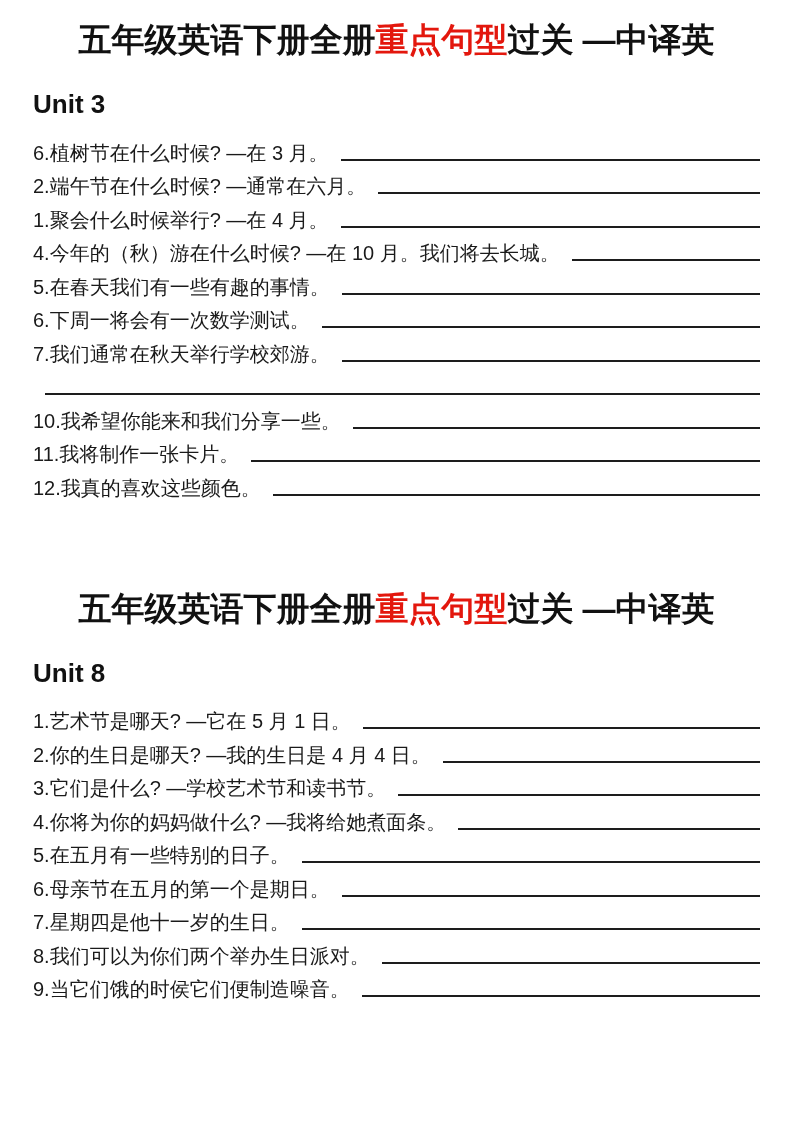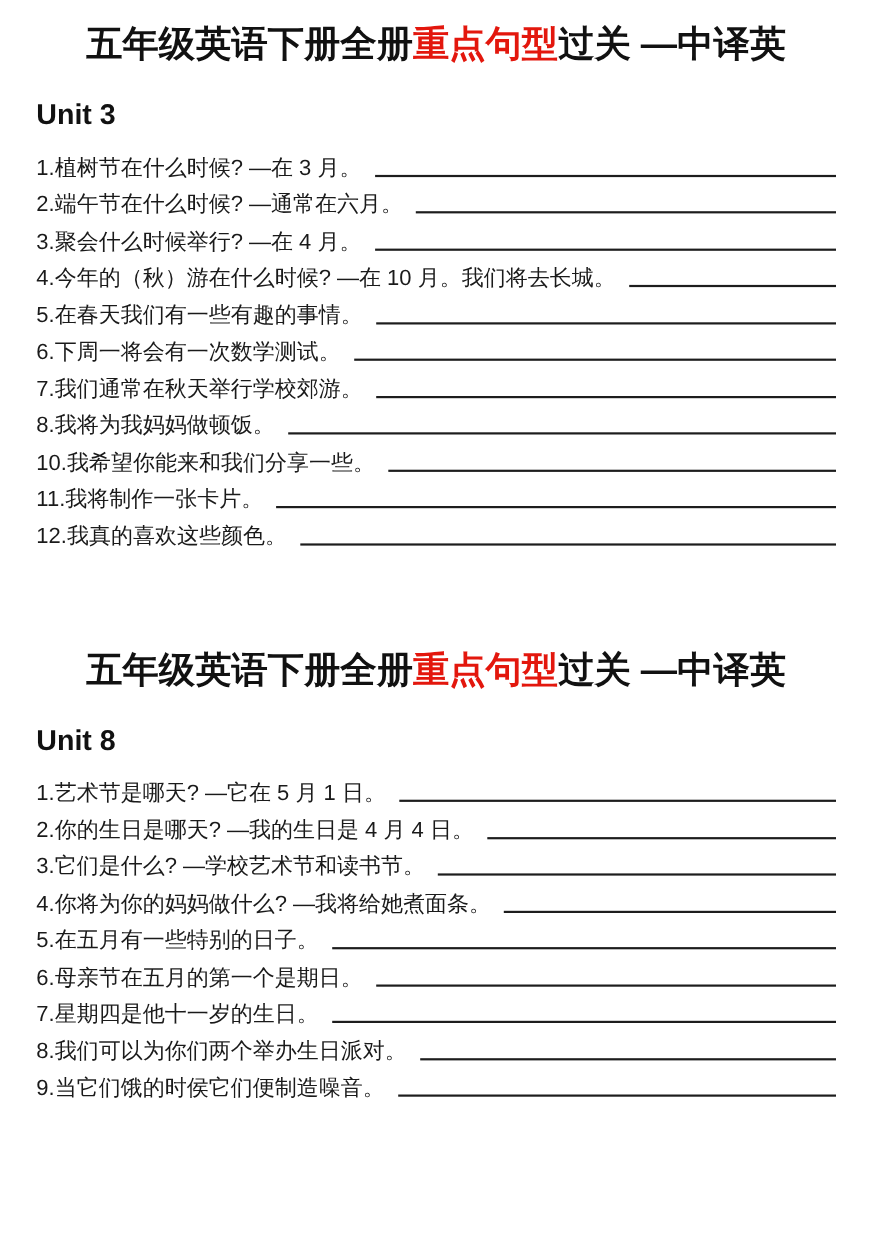--- a/index.html
+++ b/index.html
@@ -66,49 +66,48 @@
 </head>
 <body>
 
 <div class="page">
 
   <section class="ws-section">
     <h1 class="doc-title"><span>五年级英语下册全册</span><span class="hl">重点句型</span><span>过关 —中译英</span></h1>
     <h2 class="unit-heading">Unit 3</h2>
     <div class="items">
       <div class="item-row">
-          <span class="item-text">1.植树节在什么时候? —在 3 月。</span>
+          <span class="item-text">6.植树节在什么时候? —在 3 月。</span>
           <span class="answer-blank"></span>
         </div>
       <div class="item-row">
           <span class="item-text">2.端午节在什么时候? —通常在六月。</span>
           <span class="answer-blank"></span>
         </div>
       <div class="item-row">
-          <span class="item-text">3.聚会什么时候举行? —在 4 月。</span>
+          <span class="item-text">1.聚会什么时候举行? —在 4 月。</span>
           <span class="answer-blank"></span>
         </div>
       <div class="item-row">
           <span class="item-text">4.今年的（秋）游在什么时候? —在 10 月。我们将去长城。</span>
           <span class="answer-blank"></span>
         </div>
       <div class="item-row">
           <span class="item-text">5.在春天我们有一些有趣的事情。</span>
           <span class="answer-blank"></span>
         </div>
       <div class="item-row">
           <span class="item-text">6.下周一将会有一次数学测试。</span>
           <span class="answer-blank"></span>
         </div>
       <div class="item-row">
           <span class="item-text">7.我们通常在秋天举行学校郊游。</span>
           <span class="answer-blank"></span>
         </div>
       <div class="item-row">
-          <span class="item-text">8.我将为我妈妈做顿饭。</span>
           <span class="answer-blank"></span>
         </div>
       <div class="item-row">
           <span class="item-text">10.我希望你能来和我们分享一些。</span>
           <span class="answer-blank"></span>
         </div>
       <div class="item-row">
           <span class="item-text">11.我将制作一张卡片。</span>
           <span class="answer-blank"></span>
         </div>

